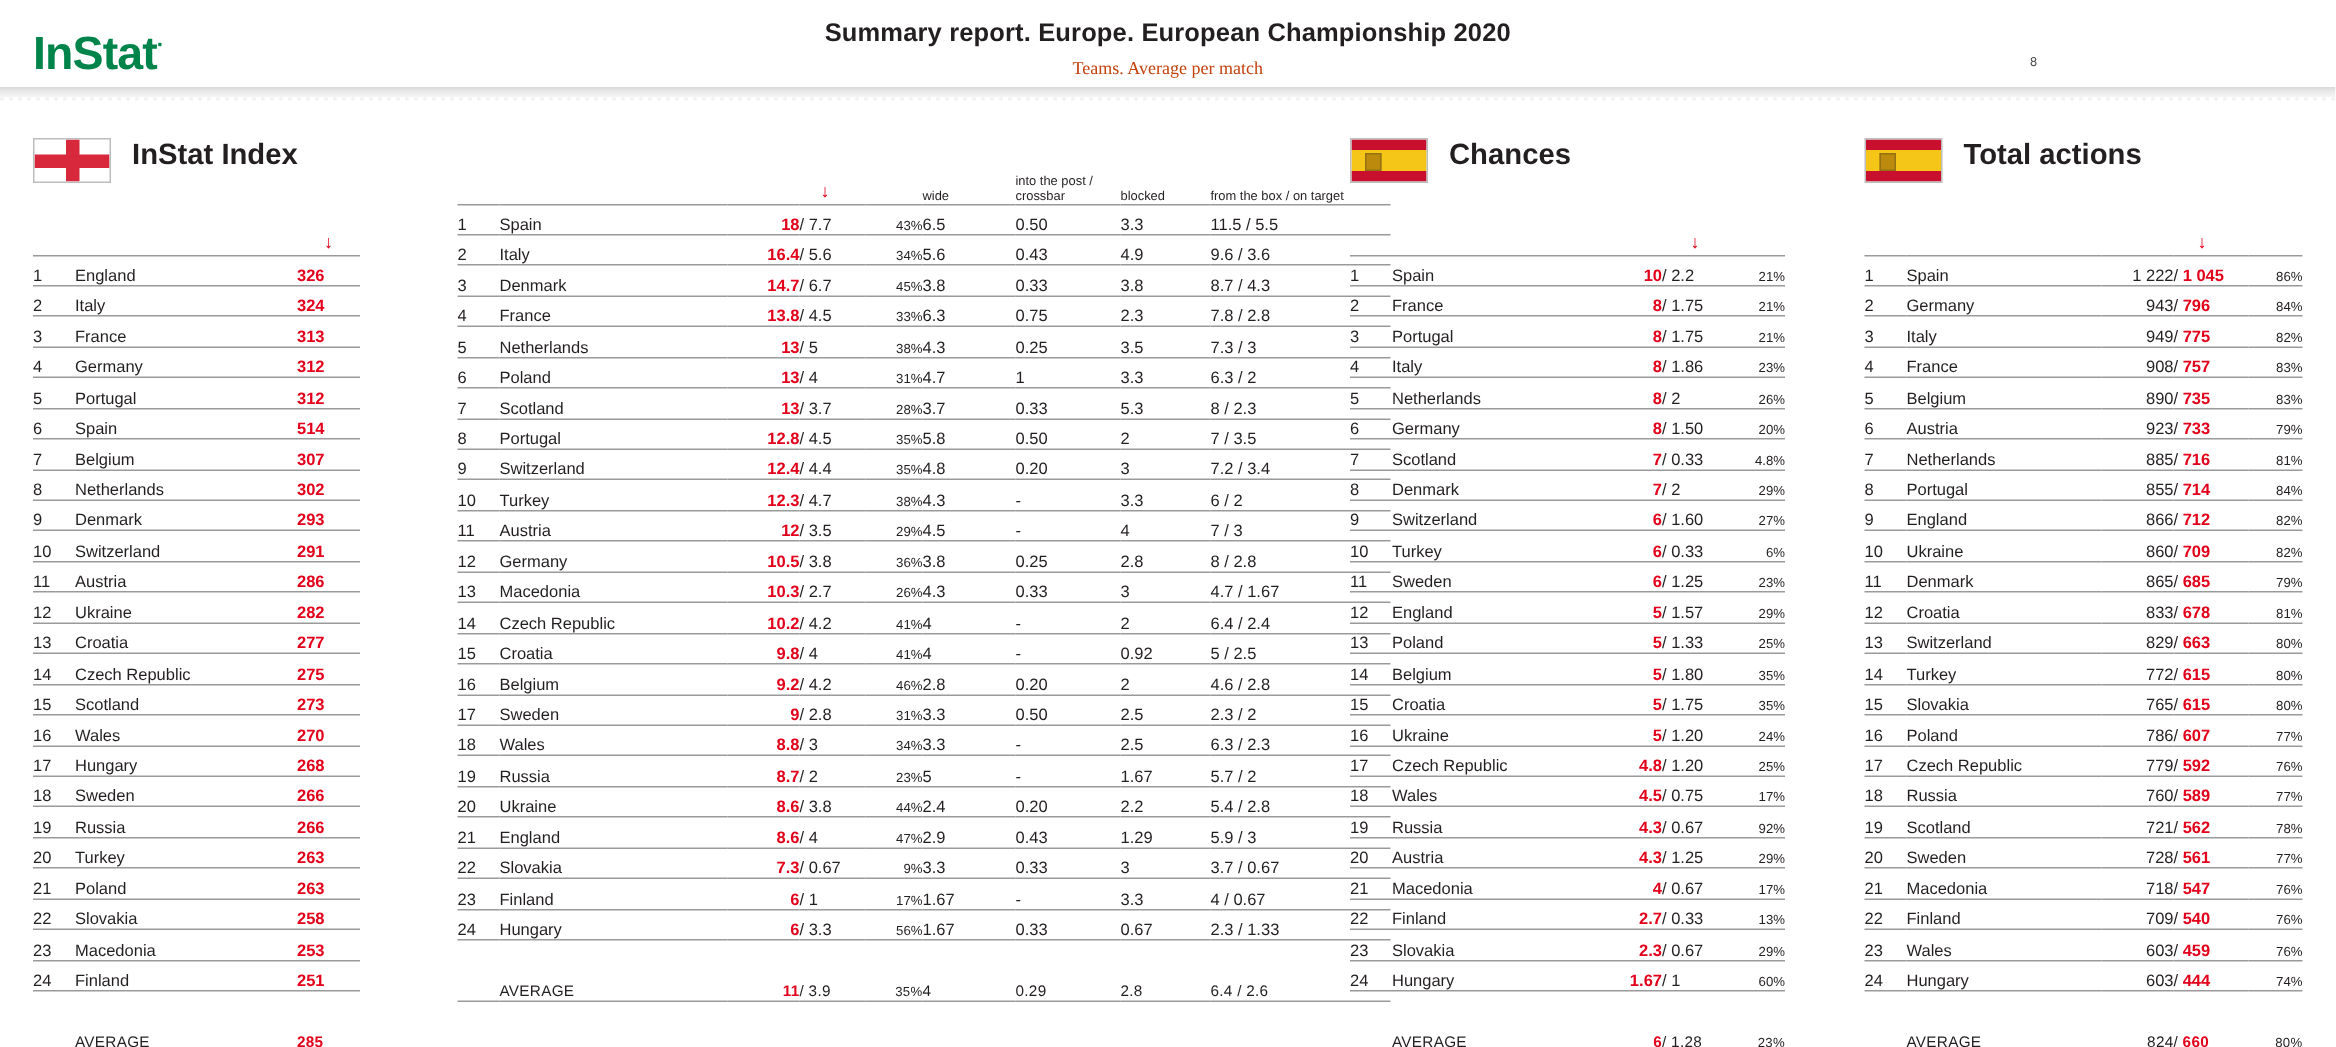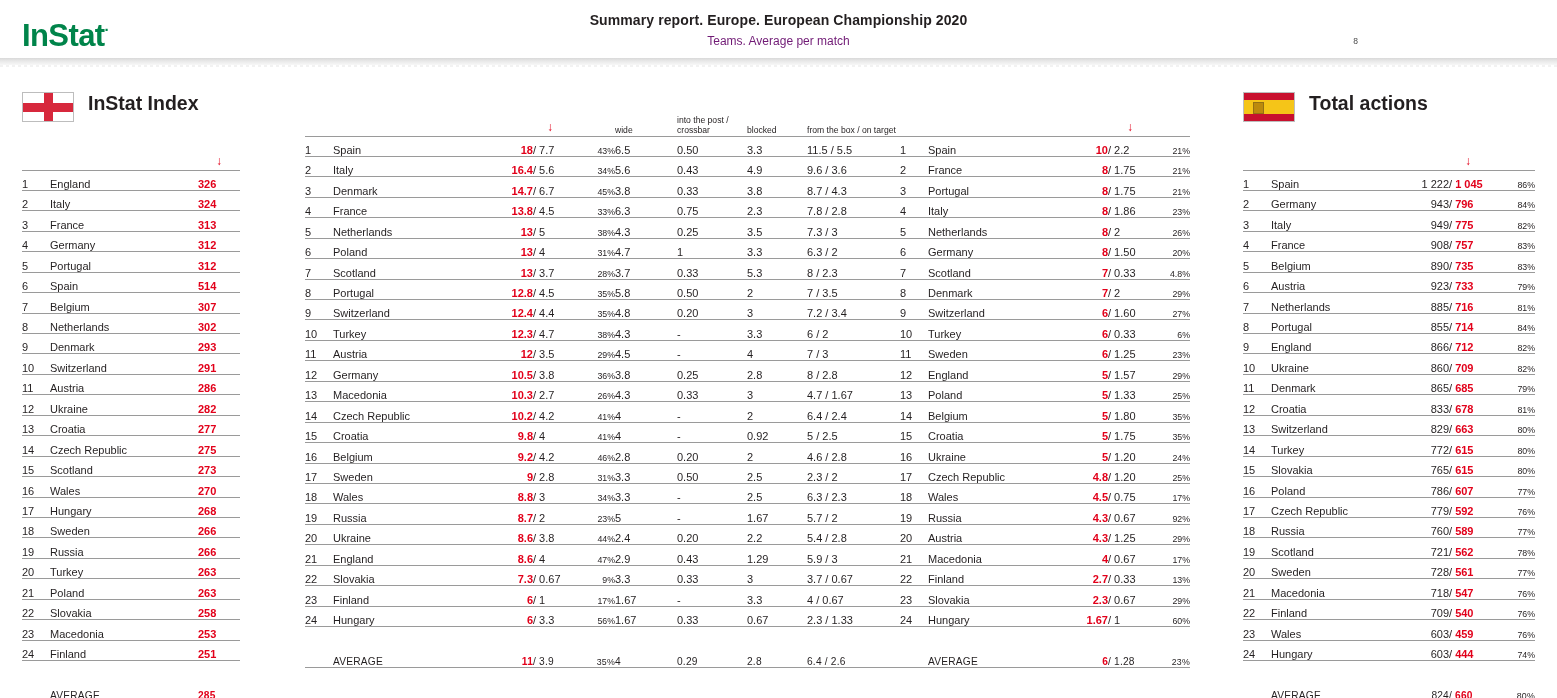--- a/index.html
+++ b/index.html
@@ -15,22 +15,22 @@
 
   
   .topbar { position: absolute; left: 0; top: 0; width: 1376px; height: 58px; background: #ffffff; }
   .logo {
     position: absolute; left: 22px; top: 18px;
     font-size: 31px; font-weight: bold; letter-spacing: -0.6px;
     color: #00844a; font-family: "Liberation Sans", sans-serif;
   }
   .logo .dot { font-size: 15px; vertical-align: super; }
   .hdr-center { position: absolute; left: 0; top: 12px; width: 1557px; text-align: center; }
-  .hdr-title { font-size: 14px; font-weight: bold; color: #231f20; letter-spacing: 0.1px; }
-  .hdr-sub { font-size: 12px; color: #701a75; margin-top: 6px; }
+  .hdr-title { font-size: 17px; font-weight: bold; color: #231f20; letter-spacing: 0.1px; }
+  .hdr-sub { font-size: 12px; color: #c2410c; margin-top: 6px; font-family: Liberation Serif, serif; }
   .pageno { position: absolute; right: 18px; top: 36px; font-size: 8.5px; color: #4a4a4a; }
   .band {
     position: absolute; left: 0; top: 58px; width: 1557px; height: 7px;
     background: linear-gradient(to bottom, #d9d9d9 0%, #e9e9e9 45%, #f7f7f7 100%);
   }
   .band-edge { position: absolute; left: 0; top: 65px; width: 1557px; height: 2px;
     background: repeating-linear-gradient(to right, #f2f2f2 0 3px, #ffffff 3px 6px); }
 
   
   .col { position: absolute; top: 92px; }
@@ -542,20 +542,26 @@
             <td class="val-l">4</td>
             <td class="val-l">0.29</td>
             <td class="val-l">2.8</td>
             <td class="val-l">6.4 / 2.6</td>
           </tr>
         </tbody>
     </table>
   </div>
 
   <div class="col" id="col3" style="left:900px;">
+    <div class="col-head">
+      <div class="flag flag-esp">
+          <span class="arms"></span>
+        </div>
+      <div class="col-title">Chances</div>
+    </div>
     <table class="grid" style="width:290px">
       <colgroup>
           <col style="width:28px">
           <col style="width:142px">
           <col style="width:38px">
           <col style="width:48px">
           <col style="width:34px">
         </colgroup>
       <thead>
         <tr class="hrow">

